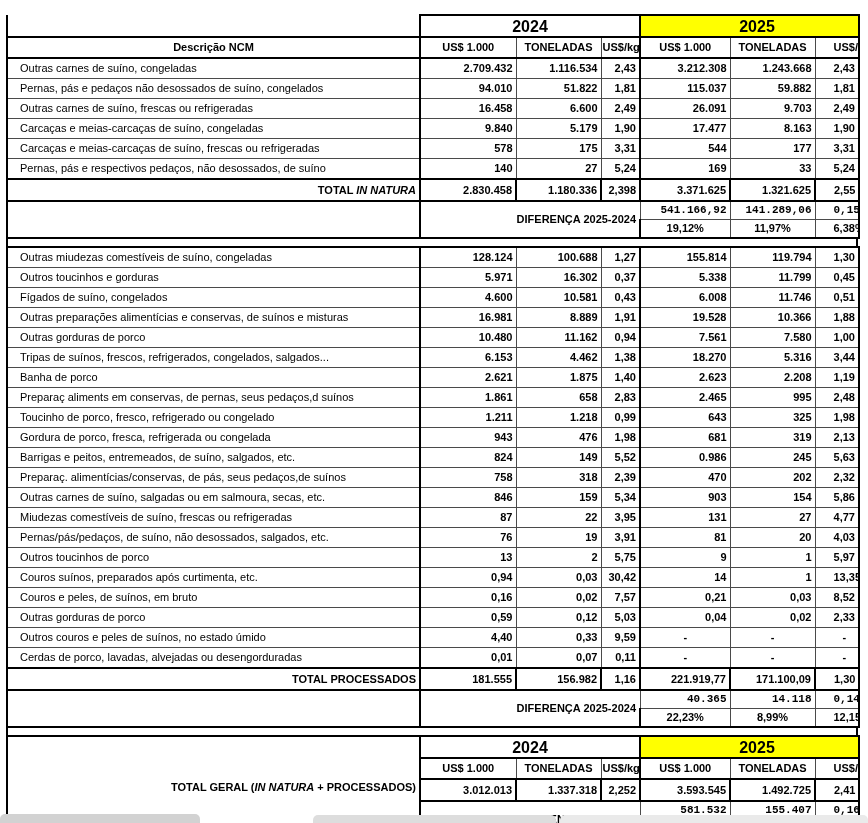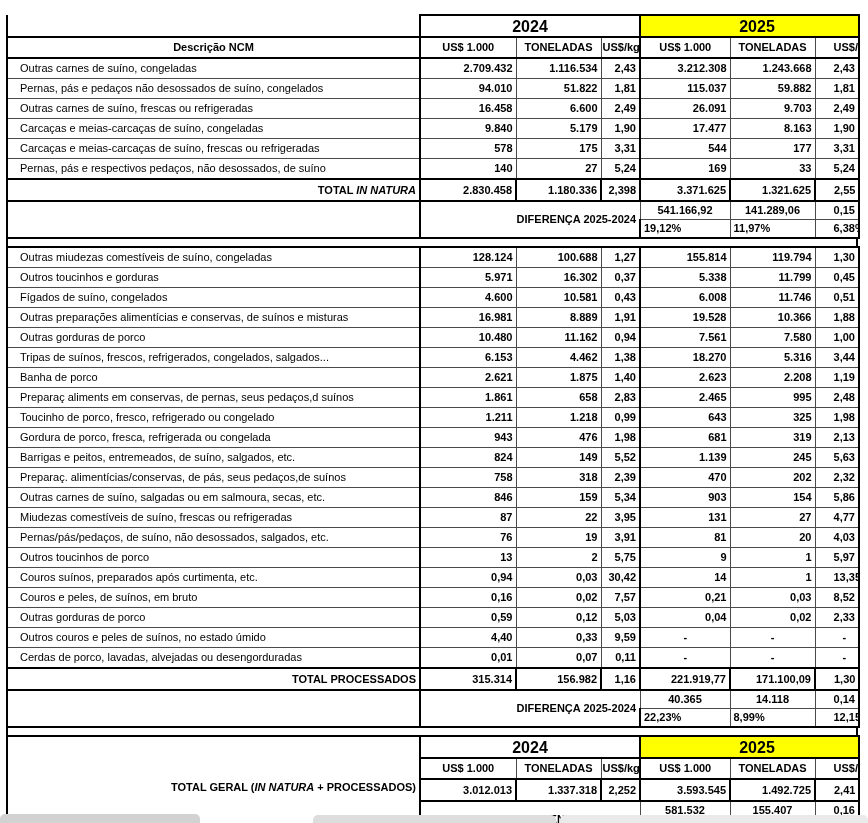--- a/index.html
+++ b/index.html
@@ -36,22 +36,22 @@
   .num{text-align:right;font-weight:bold;}
   .dash{text-align:center;}
   
   .total-row td{border:2px solid #000;font-weight:bold;height:20px;}
   .total-label{text-align:right;}
   .it{font-style:italic;}
   
   .diff-a td,.diff-b td{height:17px;font-weight:bold;}
   .diff-desc{border-bottom:2px solid #000;border-top:2px solid #000;}
   .diff-label{text-align:right;vertical-align:middle;border-bottom:2px solid #000;border-top:2px solid #000;}
-  .diff-abs{text-align:center;}
-  .diff-pct{text-align:left;border-bottom:2px solid #000;}
+  .diff-abs{text-align:right;font-family:Liberation Mono, monospace;}
+  .diff-pct{text-align:center;border-bottom:2px solid #000;}
   .diff-a .diff-abs{border-top:2px solid #000;}
   
   #rows-proc tr:first-child td{border-top:2px solid #000;margin-left:27px;}
   
   .geral-label{text-align:right;font-weight:bold;vertical-align:middle;
     border-left:2px solid #000;border-top:2px solid #000;border-bottom:2px solid #000;}
   
   .gap{height:7px;width:852px;margin-left:6px;box-sizing:border-box;
     border-left:2px solid #000;border-right:2px solid #000;background:#fff;}
   
@@ -273,21 +273,21 @@
           <td class="num grp-end">1,98</td>
           <td class="num">681</td>
           <td class="num">319</td>
           <td class="num">2,13</td>
         </tr>
         <tr>
           <td class="desc">Barrigas e peitos, entremeados, de suíno, salgados, etc.</td>
           <td class="num">824</td>
           <td class="num">149</td>
           <td class="num grp-end">5,52</td>
-          <td class="num">1.139</td>
+          <td class="num">0.986</td>
           <td class="num">245</td>
           <td class="num">5,63</td>
         </tr>
         <tr>
           <td class="desc">Preparaç. alimentícias/conservas, de pás, seus pedaços,de suínos</td>
           <td class="num">758</td>
           <td class="num">318</td>
           <td class="num grp-end">2,39</td>
           <td class="num">470</td>
           <td class="num">202</td>
@@ -371,21 +371,21 @@
           <td class="num">0,07</td>
           <td class="num grp-end">0,11</td>
           <td class="num dash">-</td>
           <td class="num dash">-</td>
           <td class="num dash">-</td>
         </tr>
       </tbody>
     <tbody>
       <tr class="total-row">
         <td class="total-label">TOTAL PROCESSADOS</td>
-        <td class="num">315.314</td>
+        <td class="num">181.555</td>
         <td class="num">156.982</td>
         <td class="num grp-end">1,16</td>
         <td class="num">221.919,77</td>
         <td class="num">171.100,09</td>
         <td class="num">1,30</td>
       </tr>
       <tr class="diff-a">
         <td class="diff-desc" rowspan="2"></td>
         <td class="diff-label" colspan="3" rowspan="2">DIFERENÇA 2025-2024</td>
         <td class="num diff-abs">40.365</td>

